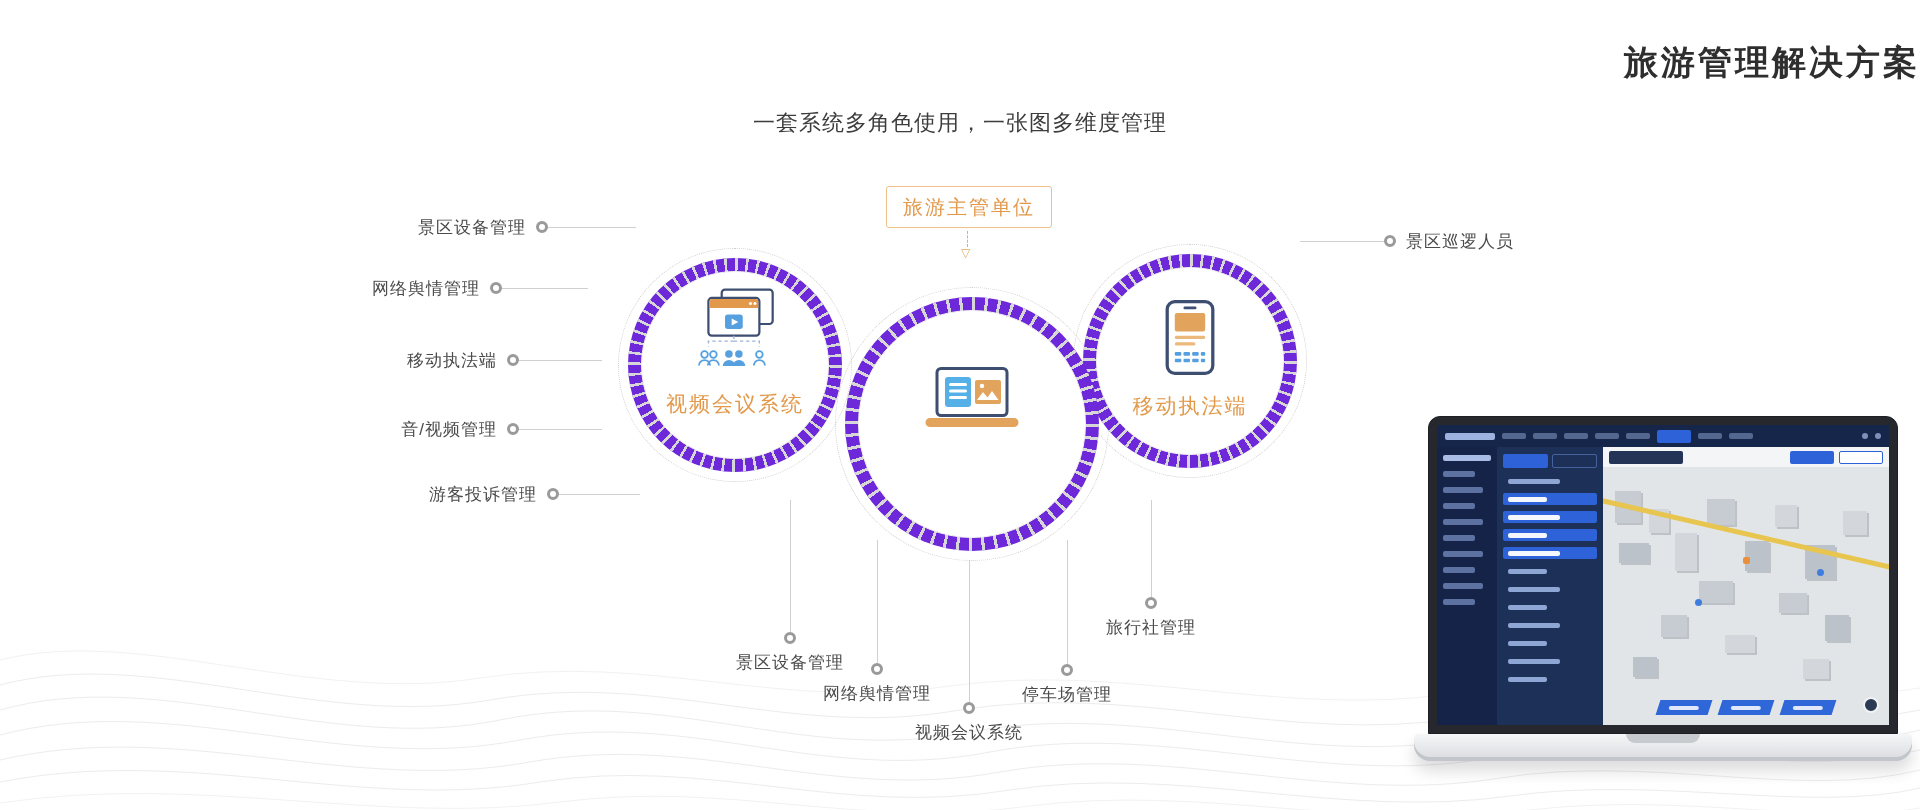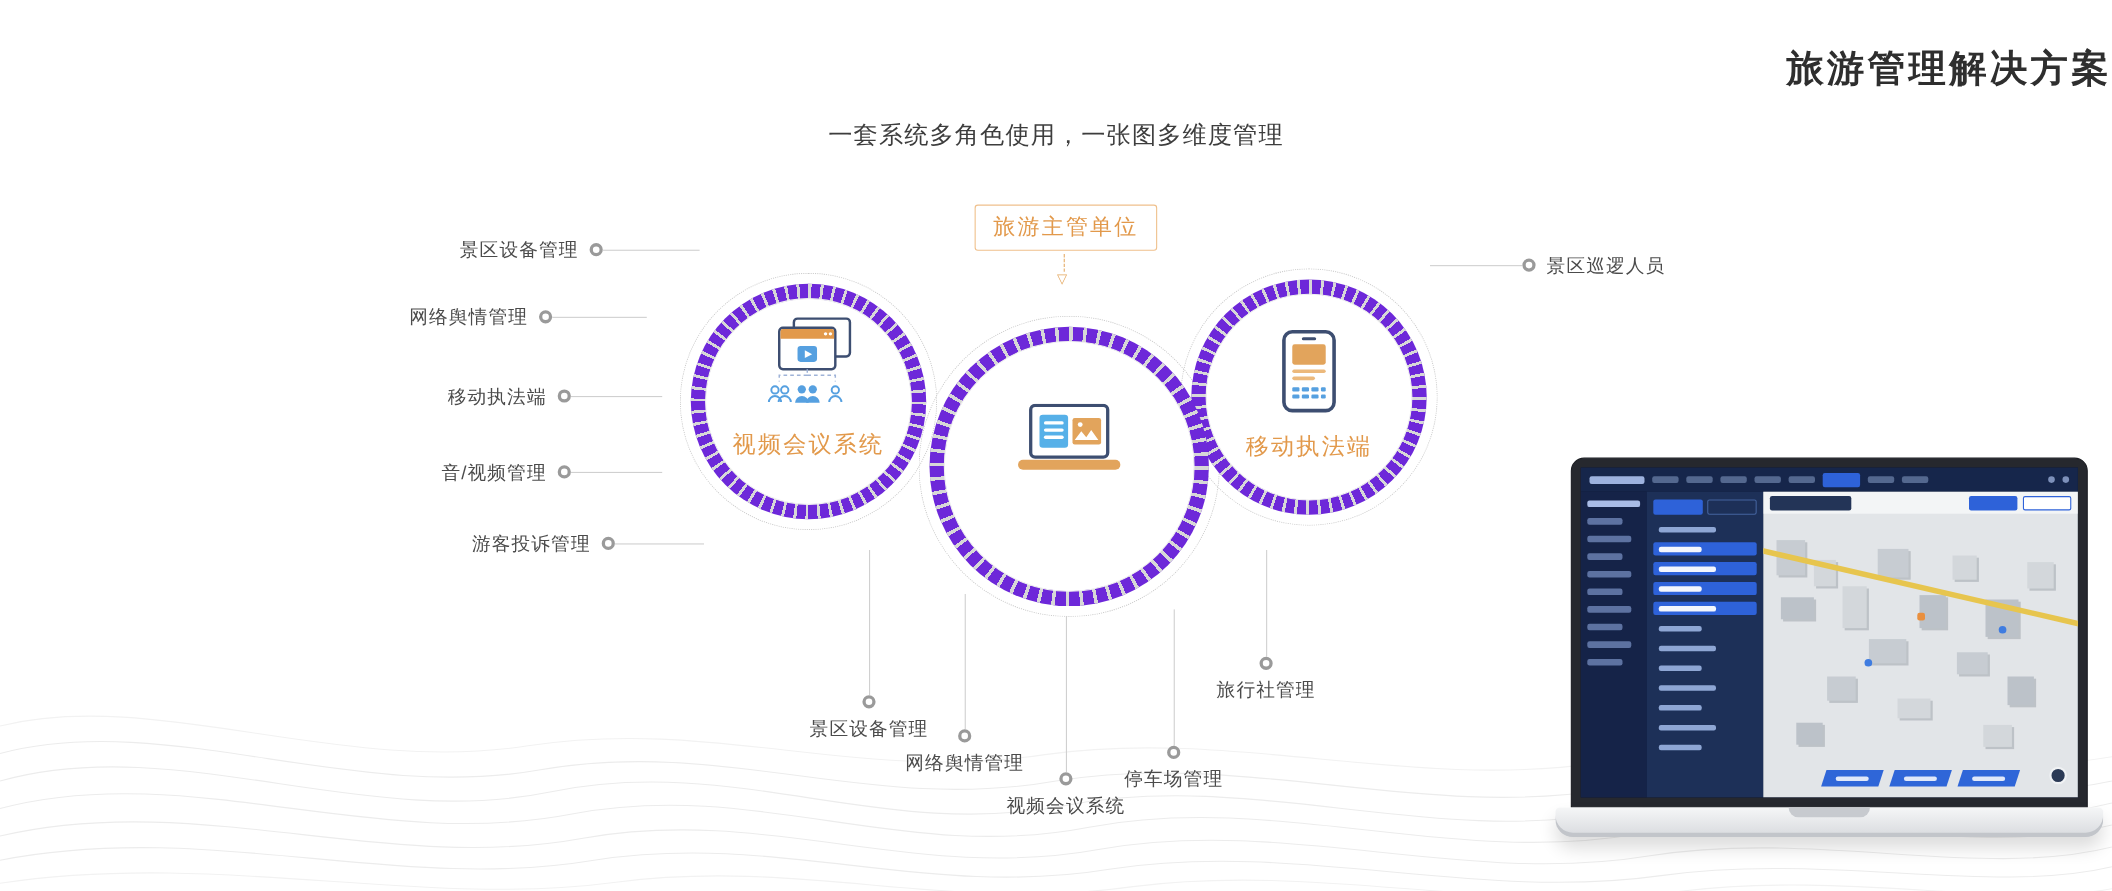--- a/index.html
+++ b/index.html
@@ -241,21 +241,21 @@
 <div class="v-label" style="left:787px;top:540px;">
   <span class="vline" style="height:123px;"></span>
   <span class="dot"></span>
   <span class="txt">网络舆情管理</span>
 </div>
 <div class="v-label" style="left:879px;top:560px;">
   <span class="vline" style="height:142px;"></span>
   <span class="dot"></span>
   <span class="txt">视频会议系统</span>
 </div>
-<div class="v-label" style="left:977px;top:554px;">
+<div class="v-label" style="left:977px;top:540px;">
   <span class="vline" style="height:124px;"></span>
   <span class="dot"></span>
   <span class="txt">停车场管理</span>
 </div>
 <div class="v-label" style="left:1061px;top:500px;">
   <span class="vline" style="height:97px;"></span>
   <span class="dot"></span>
   <span class="txt">旅行社管理</span>
 </div>
 

